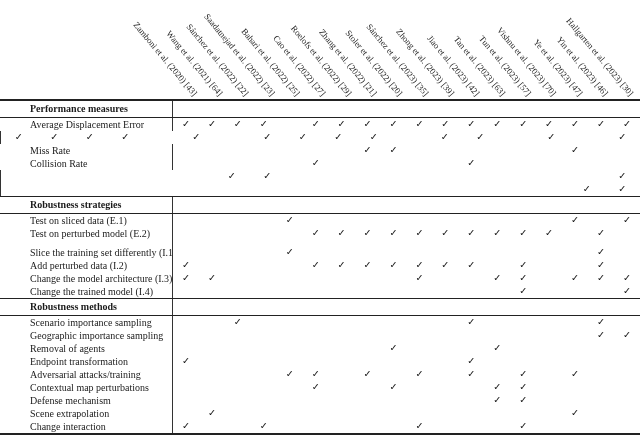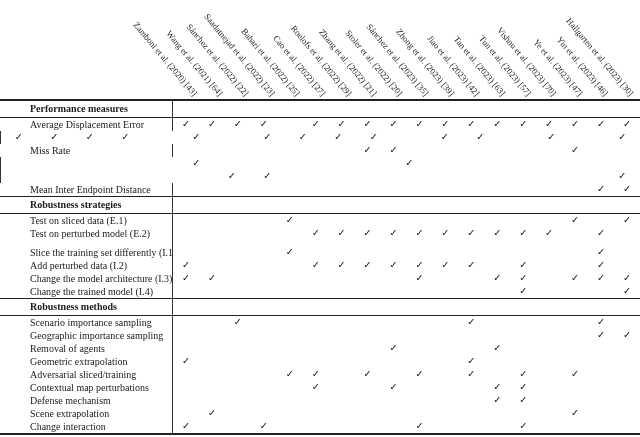--- a/index.html
+++ b/index.html
@@ -179,65 +179,65 @@
           <span class="cell"></span>
           <span class="cell"></span>
           <span class="cell"></span>
           <span class="cell"></span>
           <span class="cell">✓</span>
           <span class="cell"></span>
           <span class="cell"></span>
         </div>
       </div>
       <div class="row">
-        <div class="cells">
-          <span class="cell"></span>
-          <span class="cell"></span>
-          <span class="cell"></span>
-          <span class="cell"></span>
-          <span class="cell"></span>
-          <span class="cell">✓</span>
-          <span class="cell"></span>
-          <span class="cell"></span>
-          <span class="cell"></span>
-          <span class="cell"></span>
-          <span class="cell"></span>
-          <span class="cell">✓</span>
-          <span class="cell"></span>
-          <span class="cell"></span>
-          <span class="cell"></span>
-          <span class="cell"></span>
-          <span class="cell"></span>
-          <span class="cell"></span>
-        </div>
-      </div>
-      <div class="row">
-        <div class="cells">
-          <span class="cell"></span>
-          <span class="cell"></span>
-          <span class="cell"></span>
-          <span class="cell"></span>
-          <span class="cell"></span>
-          <span class="cell"></span>
-          <span class="cell">✓</span>
-          <span class="cell">✓</span>
-          <span class="cell"></span>
-          <span class="cell"></span>
-          <span class="cell"></span>
-          <span class="cell"></span>
-          <span class="cell"></span>
-          <span class="cell"></span>
-          <span class="cell"></span>
-          <span class="cell"></span>
-          <span class="cell"></span>
-          <span class="cell">✓</span>
-        </div>
-      </div>
-      <div class="row">
-        <div class="rlabel">Mean Inter Endpoint Distance</div>
+        <div class="rlabel">Collision Rate</div>
+        <div class="cells">
+          <span class="cell"></span>
+          <span class="cell"></span>
+          <span class="cell"></span>
+          <span class="cell"></span>
+          <span class="cell"></span>
+          <span class="cell">✓</span>
+          <span class="cell"></span>
+          <span class="cell"></span>
+          <span class="cell"></span>
+          <span class="cell"></span>
+          <span class="cell"></span>
+          <span class="cell">✓</span>
+          <span class="cell"></span>
+          <span class="cell"></span>
+          <span class="cell"></span>
+          <span class="cell"></span>
+          <span class="cell"></span>
+          <span class="cell"></span>
+        </div>
+      </div>
+      <div class="row">
+        <div class="cells">
+          <span class="cell"></span>
+          <span class="cell"></span>
+          <span class="cell"></span>
+          <span class="cell"></span>
+          <span class="cell"></span>
+          <span class="cell"></span>
+          <span class="cell">✓</span>
+          <span class="cell">✓</span>
+          <span class="cell"></span>
+          <span class="cell"></span>
+          <span class="cell"></span>
+          <span class="cell"></span>
+          <span class="cell"></span>
+          <span class="cell"></span>
+          <span class="cell"></span>
+          <span class="cell"></span>
+          <span class="cell"></span>
+          <span class="cell">✓</span>
+        </div>
+      </div>
+      <div class="row">
         <div class="cells">
           <span class="cell"></span>
           <span class="cell"></span>
           <span class="cell"></span>
           <span class="cell"></span>
           <span class="cell"></span>
           <span class="cell"></span>
           <span class="cell"></span>
           <span class="cell"></span>
           <span class="cell"></span>
@@ -526,44 +526,44 @@
           <span class="cell"></span>
           <span class="cell">✓</span>
           <span class="cell"></span>
           <span class="cell"></span>
           <span class="cell"></span>
           <span class="cell"></span>
           <span class="cell"></span>
         </div>
       </div>
       <div class="row">
-        <div class="rlabel">Geometric extrapolation</div>
-        <div class="cells">
-          <span class="cell">✓</span>
-          <span class="cell"></span>
-          <span class="cell"></span>
-          <span class="cell"></span>
-          <span class="cell"></span>
-          <span class="cell"></span>
-          <span class="cell"></span>
-          <span class="cell"></span>
-          <span class="cell"></span>
-          <span class="cell"></span>
-          <span class="cell"></span>
-          <span class="cell">✓</span>
-          <span class="cell"></span>
-          <span class="cell"></span>
-          <span class="cell"></span>
-          <span class="cell"></span>
-          <span class="cell"></span>
-          <span class="cell"></span>
-        </div>
-      </div>
-      <div class="row">
-        <div class="rlabel">Adversarial sliced/training</div>
+        <div class="rlabel">Endpoint transformation</div>
+        <div class="cells">
+          <span class="cell">✓</span>
+          <span class="cell"></span>
+          <span class="cell"></span>
+          <span class="cell"></span>
+          <span class="cell"></span>
+          <span class="cell"></span>
+          <span class="cell"></span>
+          <span class="cell"></span>
+          <span class="cell"></span>
+          <span class="cell"></span>
+          <span class="cell"></span>
+          <span class="cell">✓</span>
+          <span class="cell"></span>
+          <span class="cell"></span>
+          <span class="cell"></span>
+          <span class="cell"></span>
+          <span class="cell"></span>
+          <span class="cell"></span>
+        </div>
+      </div>
+      <div class="row">
+        <div class="rlabel">Adversarial attacks/training</div>
         <div class="cells">
           <span class="cell"></span>
           <span class="cell"></span>
           <span class="cell"></span>
           <span class="cell"></span>
           <span class="cell">✓</span>
           <span class="cell">✓</span>
           <span class="cell"></span>
           <span class="cell">✓</span>
           <span class="cell"></span>

